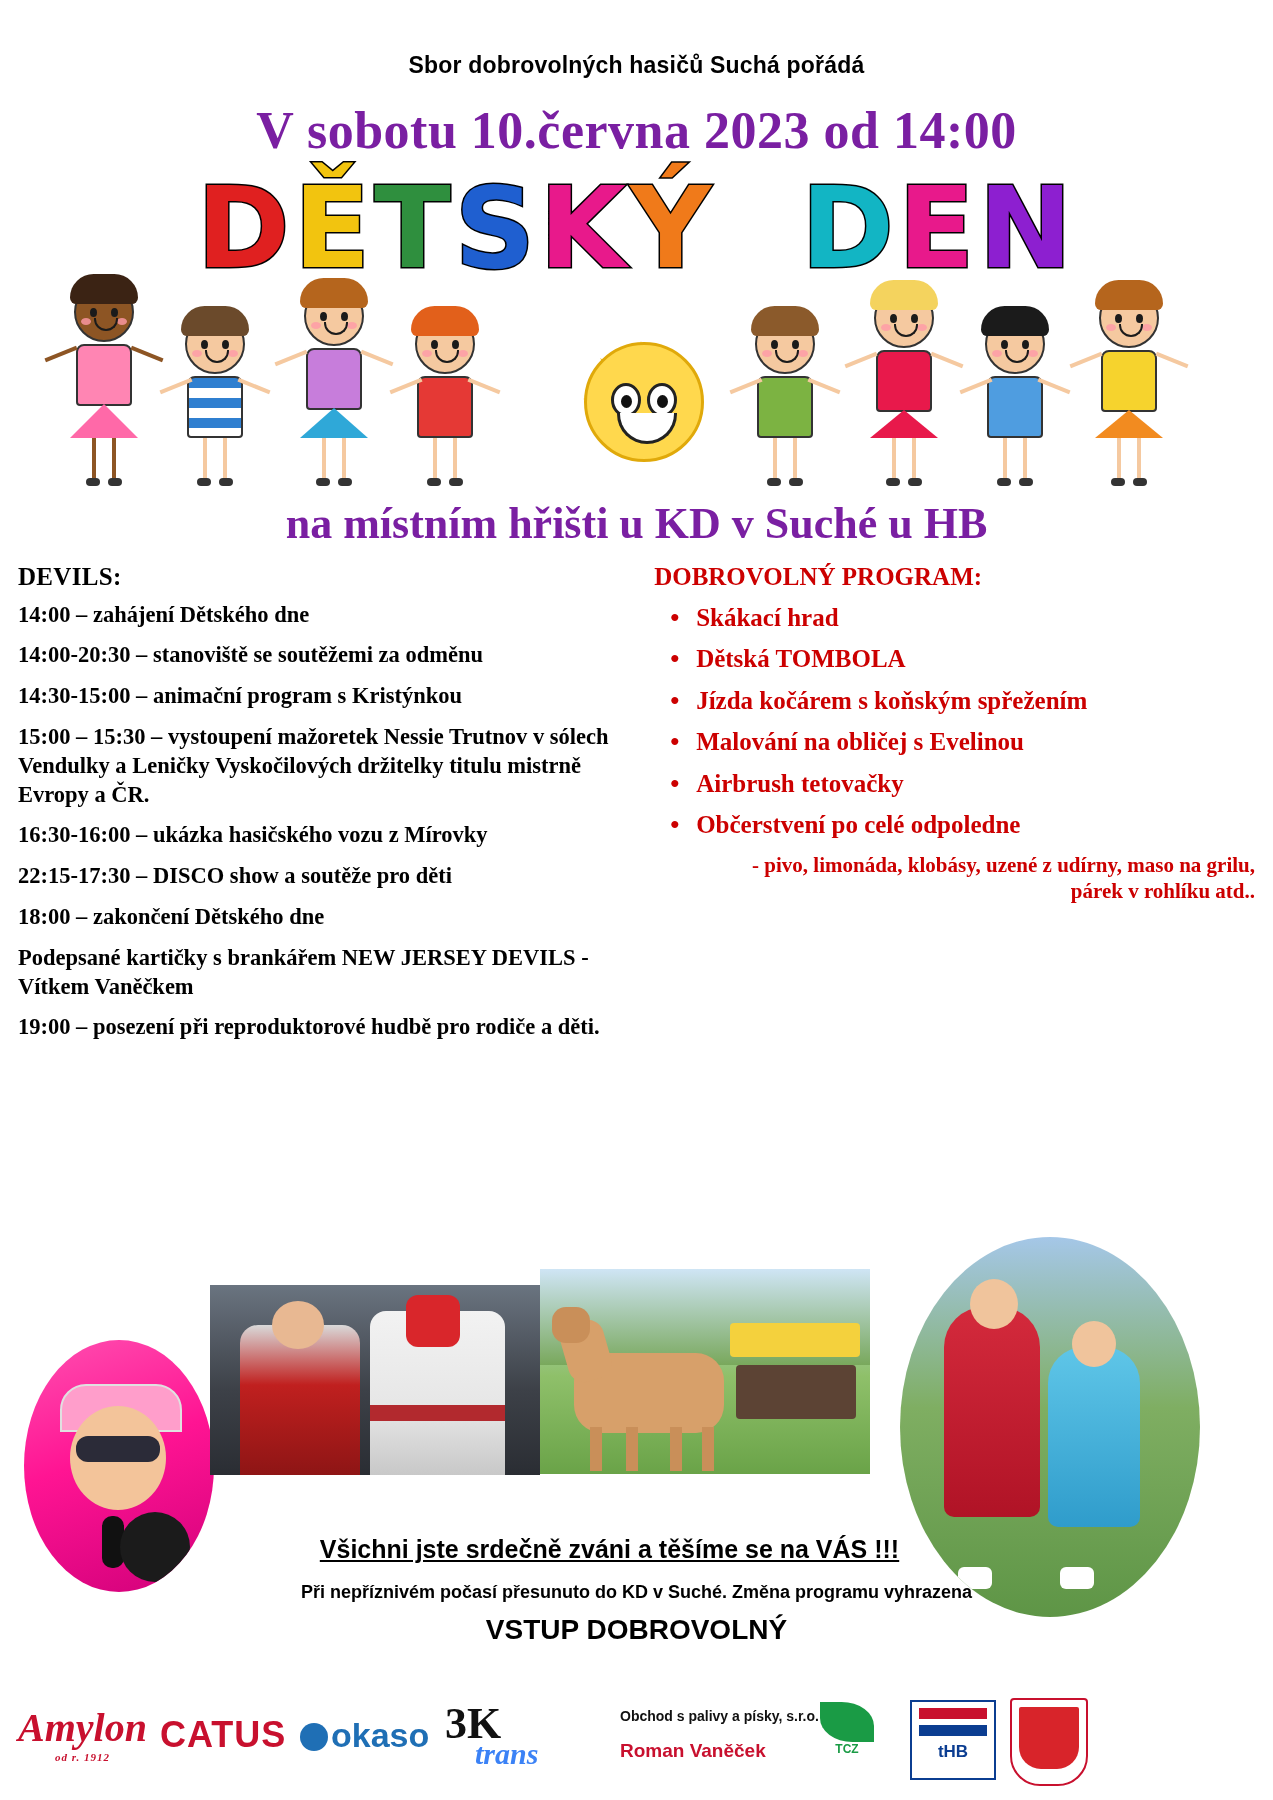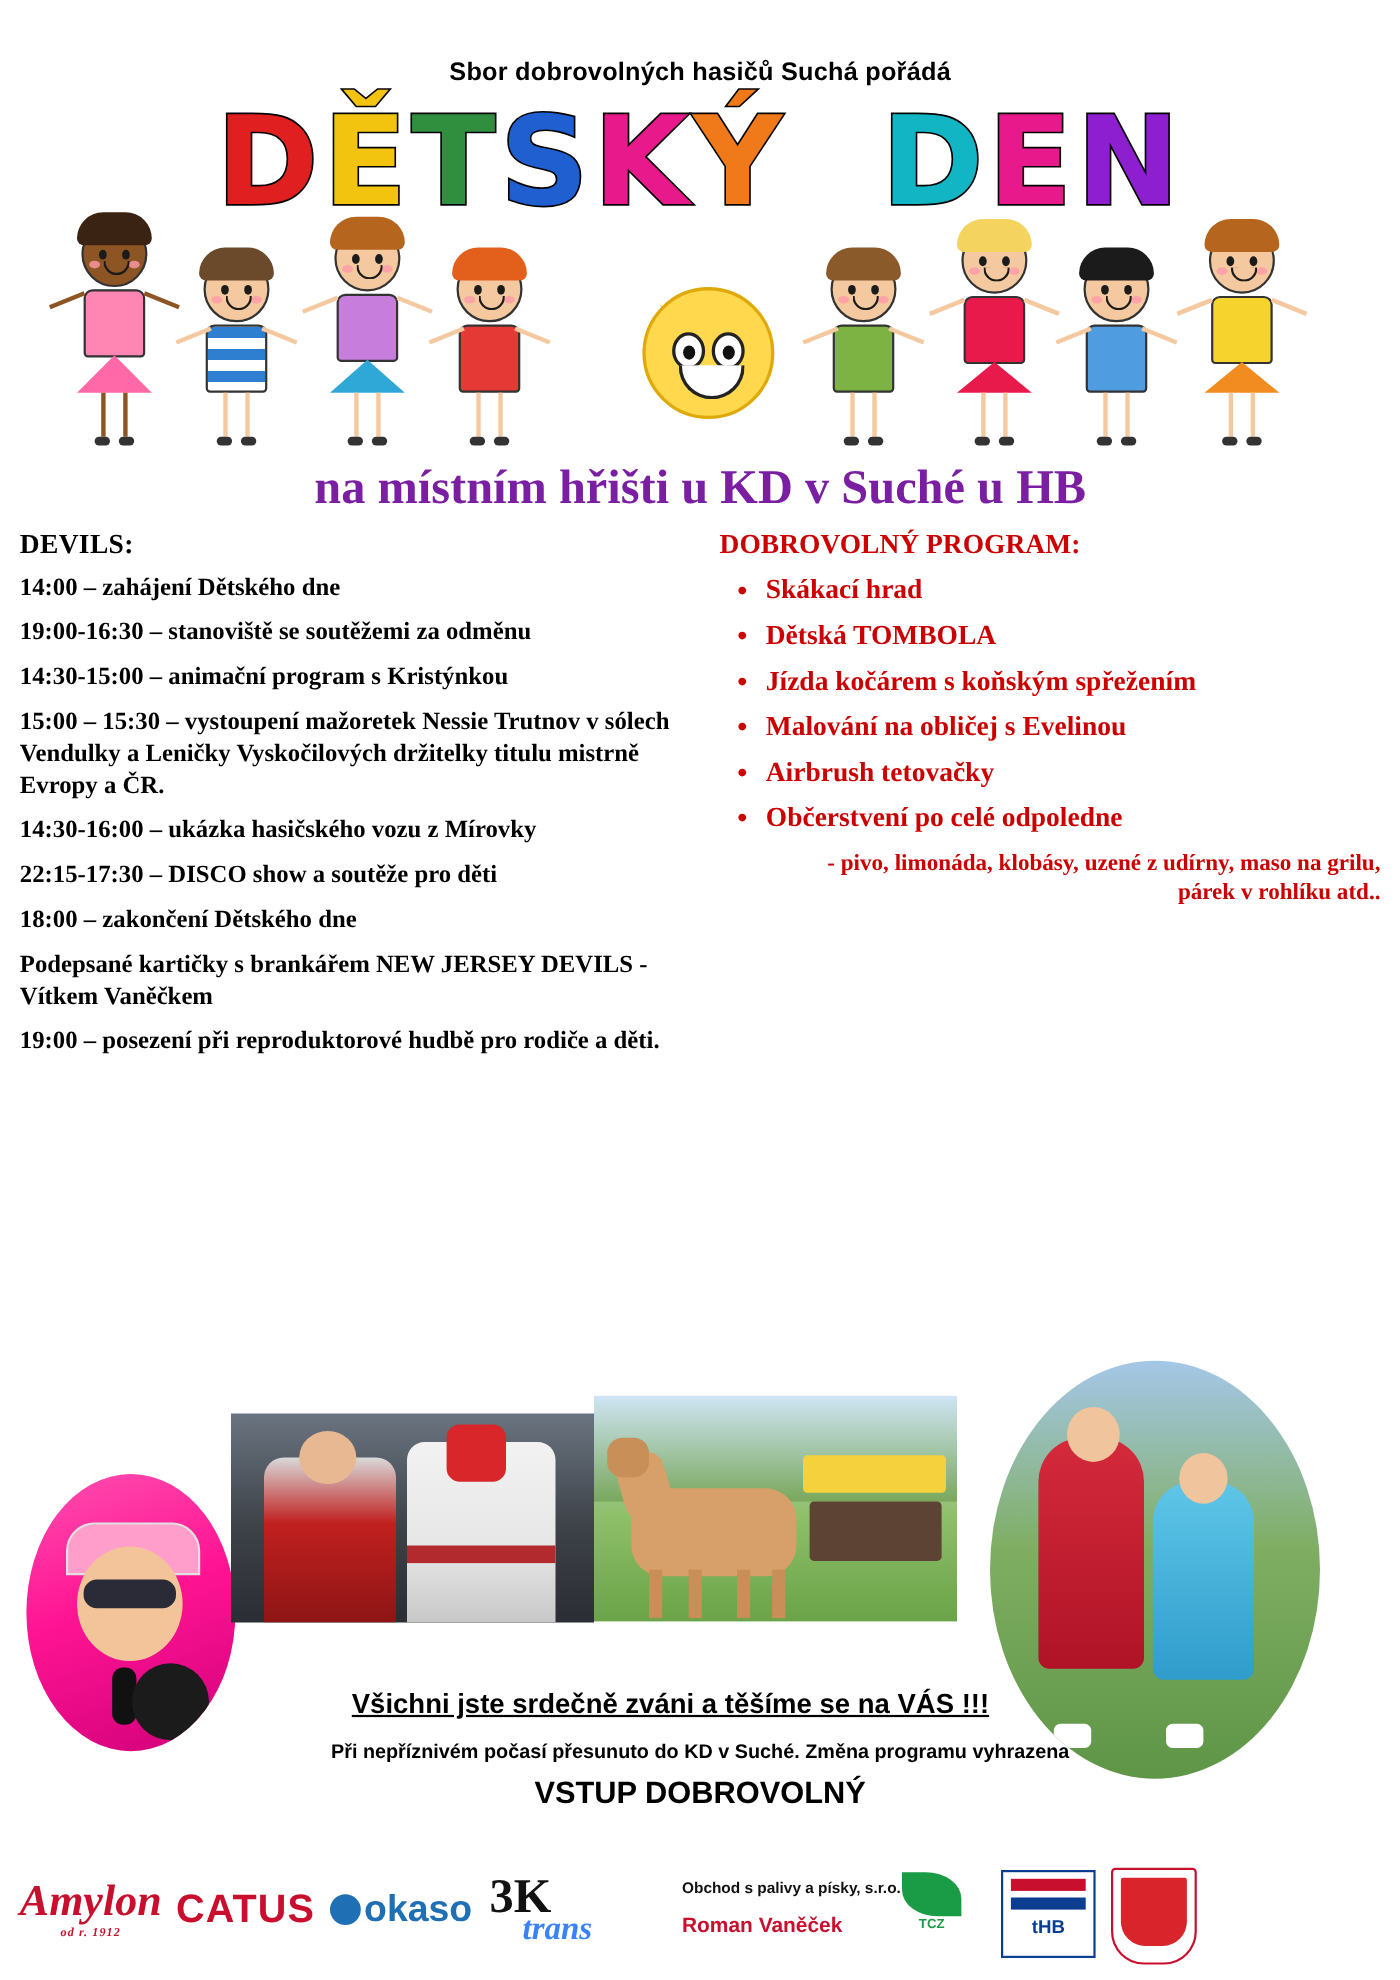--- a/index.html
+++ b/index.html
@@ -276,20 +276,21 @@
   .sp-crest{left:1010px;top:8px;width:74px;height:84px;background:#fff;border:2px solid #c8102e;border-radius:4px 4px 30px 30px;}
   .sp-crest .inner{margin:7px;height:62px;background:#d8242a;border-radius:2px 2px 22px 22px;}
 </style>
 </head>
 <body>
 
 <div class="poster">
 
   <div class="organizer">Sbor dobrovolných hasičů Suchá pořádá</div>
 
+  <div class="datetime">V sobotu 10.června 2023 od 14:00</div>
 
   <div class="bigtitle" id="bigtitle"><span style="color: rgb(224, 32, 32);">D</span><span style="color: rgb(242, 196, 15);">Ě</span><span style="color: rgb(47, 143, 62);">T</span><span style="color: rgb(31, 95, 208);">S</span><span style="color: rgb(232, 25, 139);">K</span><span style="color: rgb(240, 122, 26);">Ý</span><span style="color: rgb(0, 0, 0);">&nbsp;&nbsp;</span><span style="color: rgb(18, 181, 196);">D</span><span style="color: rgb(232, 25, 139);">E</span><span style="color: rgb(141, 31, 208);">N</span></div>
 
   <div class="illus">
 
     <div class="kid" style="left:70px;">
       <div class="head" style="background:#8d5524;">
           <div class="hair" style="background:#3b2314;"></div>
           <div class="eye l"></div>
           <div class="eye r"></div>
@@ -467,24 +468,24 @@
     </div>
   </div>
 
   <div class="subtitle">na místním hřišti u KD v Suché u HB</div>
 
   <div class="columns">
     <div class="col-left">
       <div class="prog-head">DEVILS:</div>
       <div id="program-items">
           <div class="prog-item">14:00 – zahájení Dětského dne</div>
-          <div class="prog-item">19:00-16:30 – stanoviště se soutěžemi za odměnu</div>
+          <div class="prog-item">14:00-20:30 – stanoviště se soutěžemi za odměnu</div>
           <div class="prog-item">14:30-15:00 – animační program s Kristýnkou</div>
           <div class="prog-item">15:00 – 15:30 – vystoupení mažoretek Nessie Trutnov v sólech Vendulky a Leničky Vyskočilových držitelky titulu mistrně Evropy a ČR.</div>
-          <div class="prog-item">14:30-16:00 – ukázka hasičského vozu z Mírovky</div>
+          <div class="prog-item">16:30-16:00 – ukázka hasičského vozu z Mírovky</div>
           <div class="prog-item">22:15-17:30 – DISCO show a soutěže pro děti</div>
           <div class="prog-item">18:00 – zakončení Dětského dne</div>
           <div class="prog-item">Podepsané kartičky s brankářem NEW JERSEY DEVILS - Vítkem Vaněčkem</div>
           <div class="prog-item">19:00 – posezení při reproduktorové hudbě pro rodiče a děti.</div>
         </div>
     </div>
     <div class="col-right">
       <div class="side-head">DOBROVOLNÝ PROGRAM:</div>
       <ul class="side-list" id="side-items">
           <li>Skákací hrad</li>

